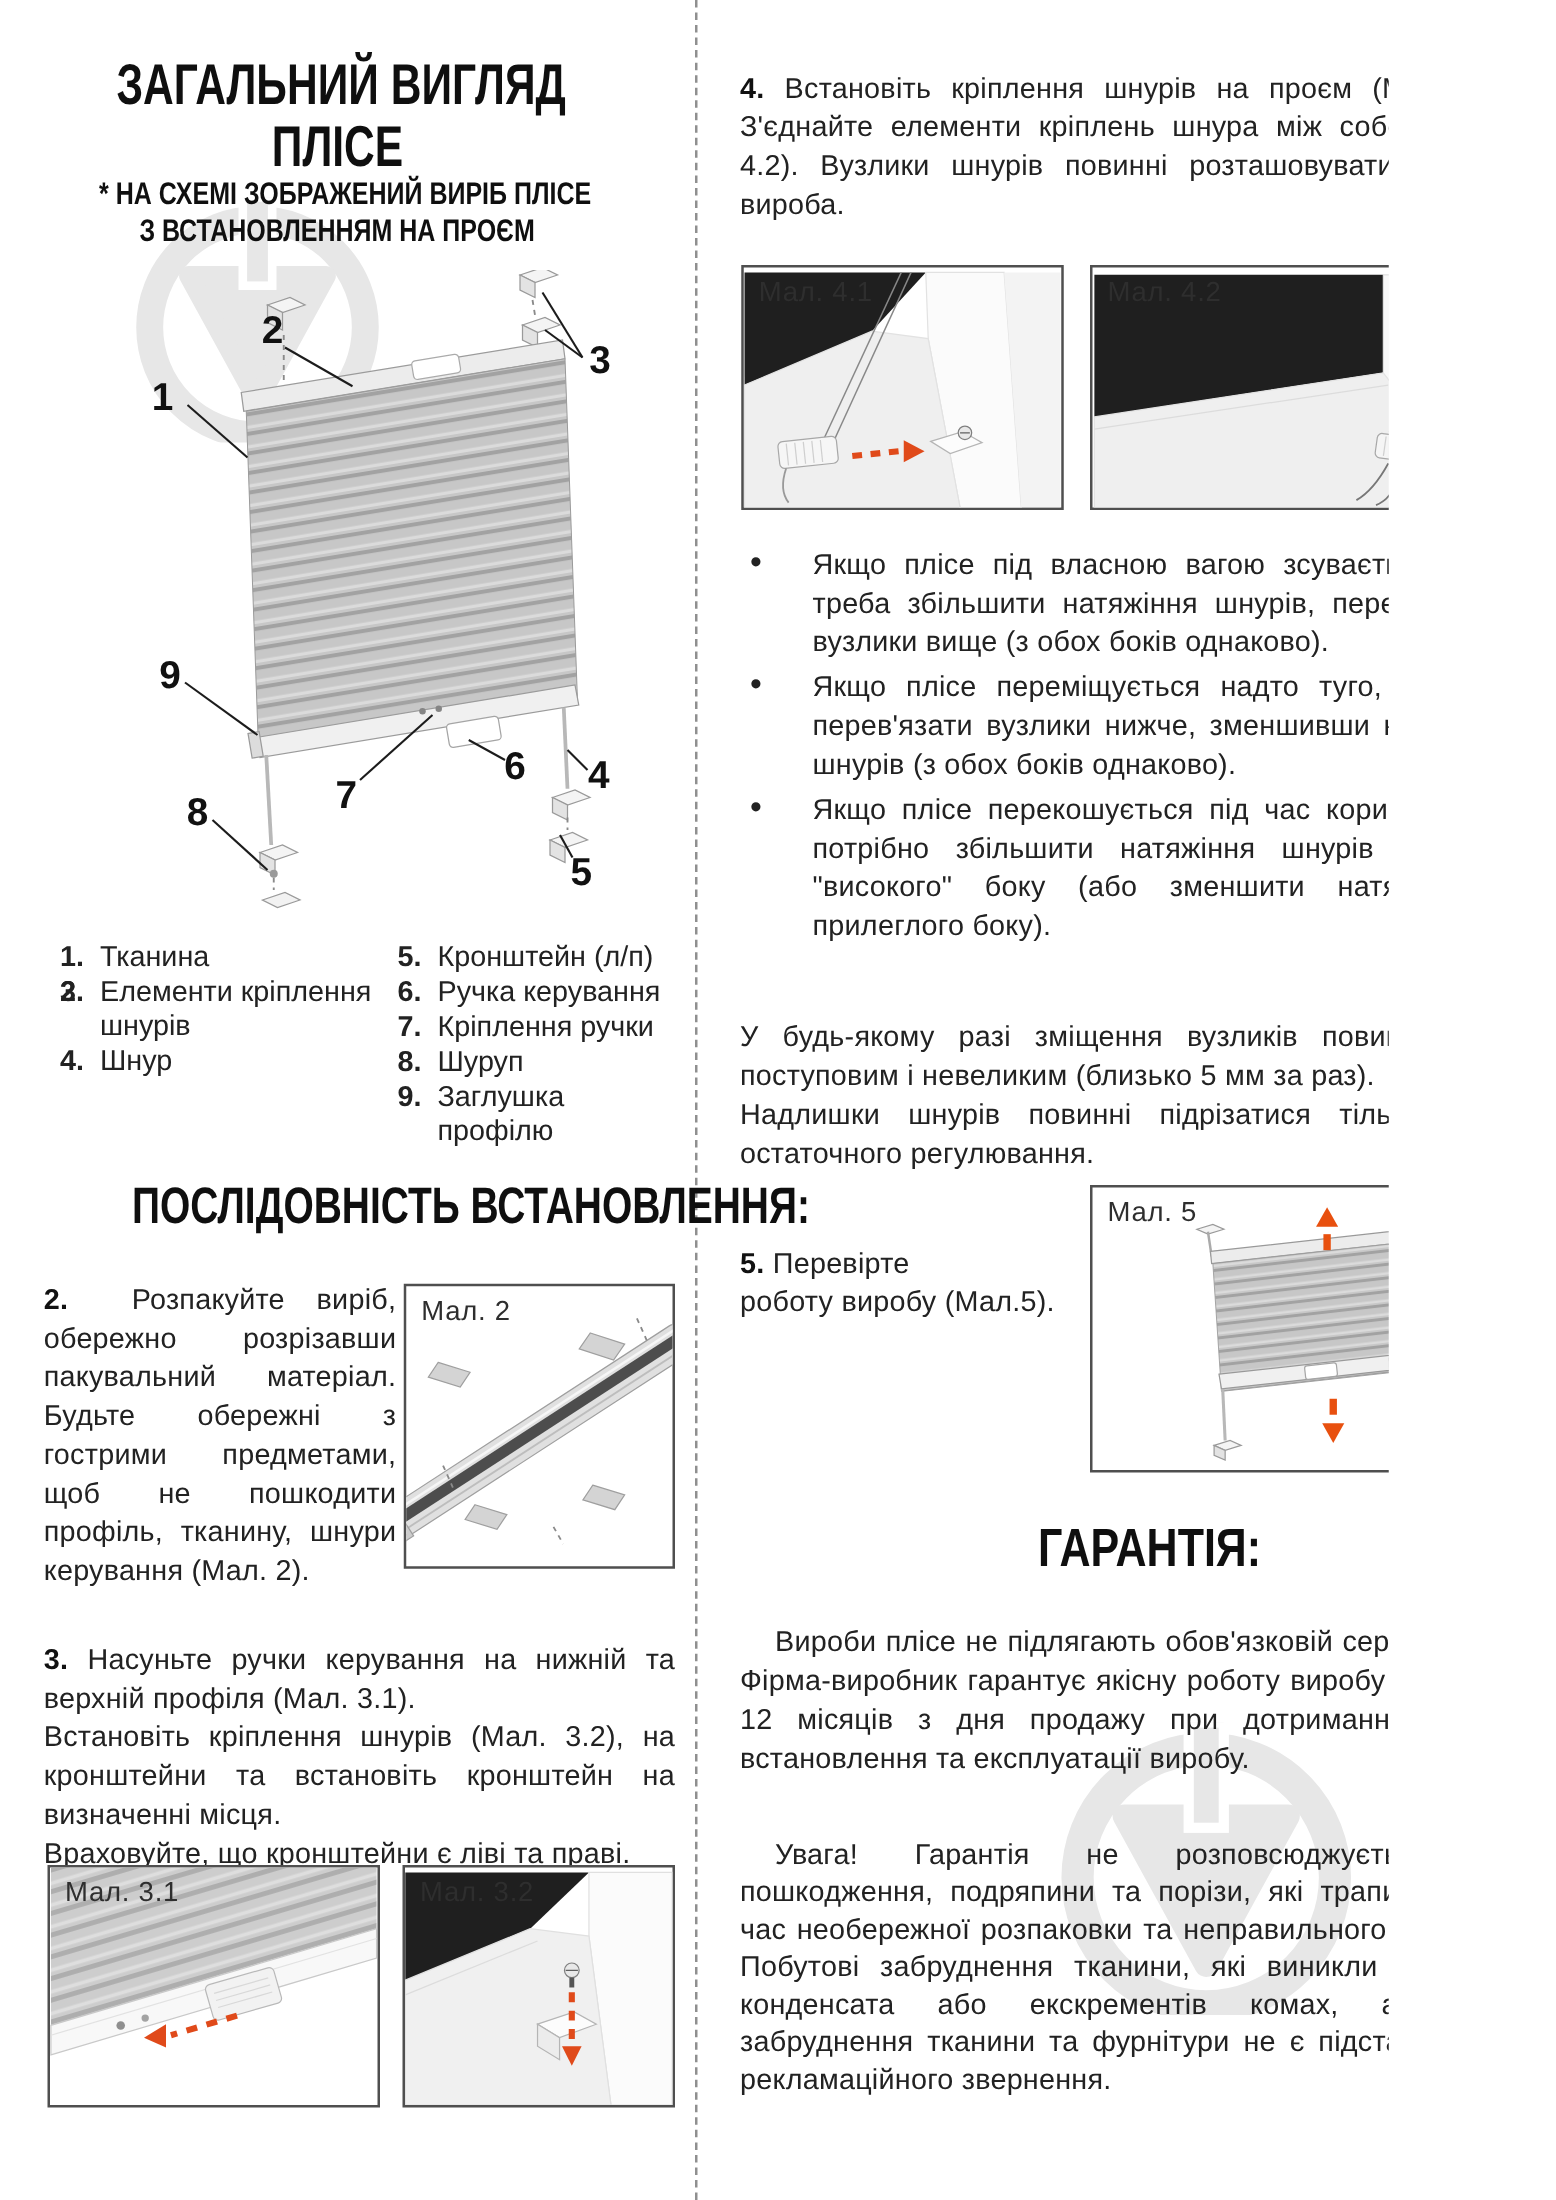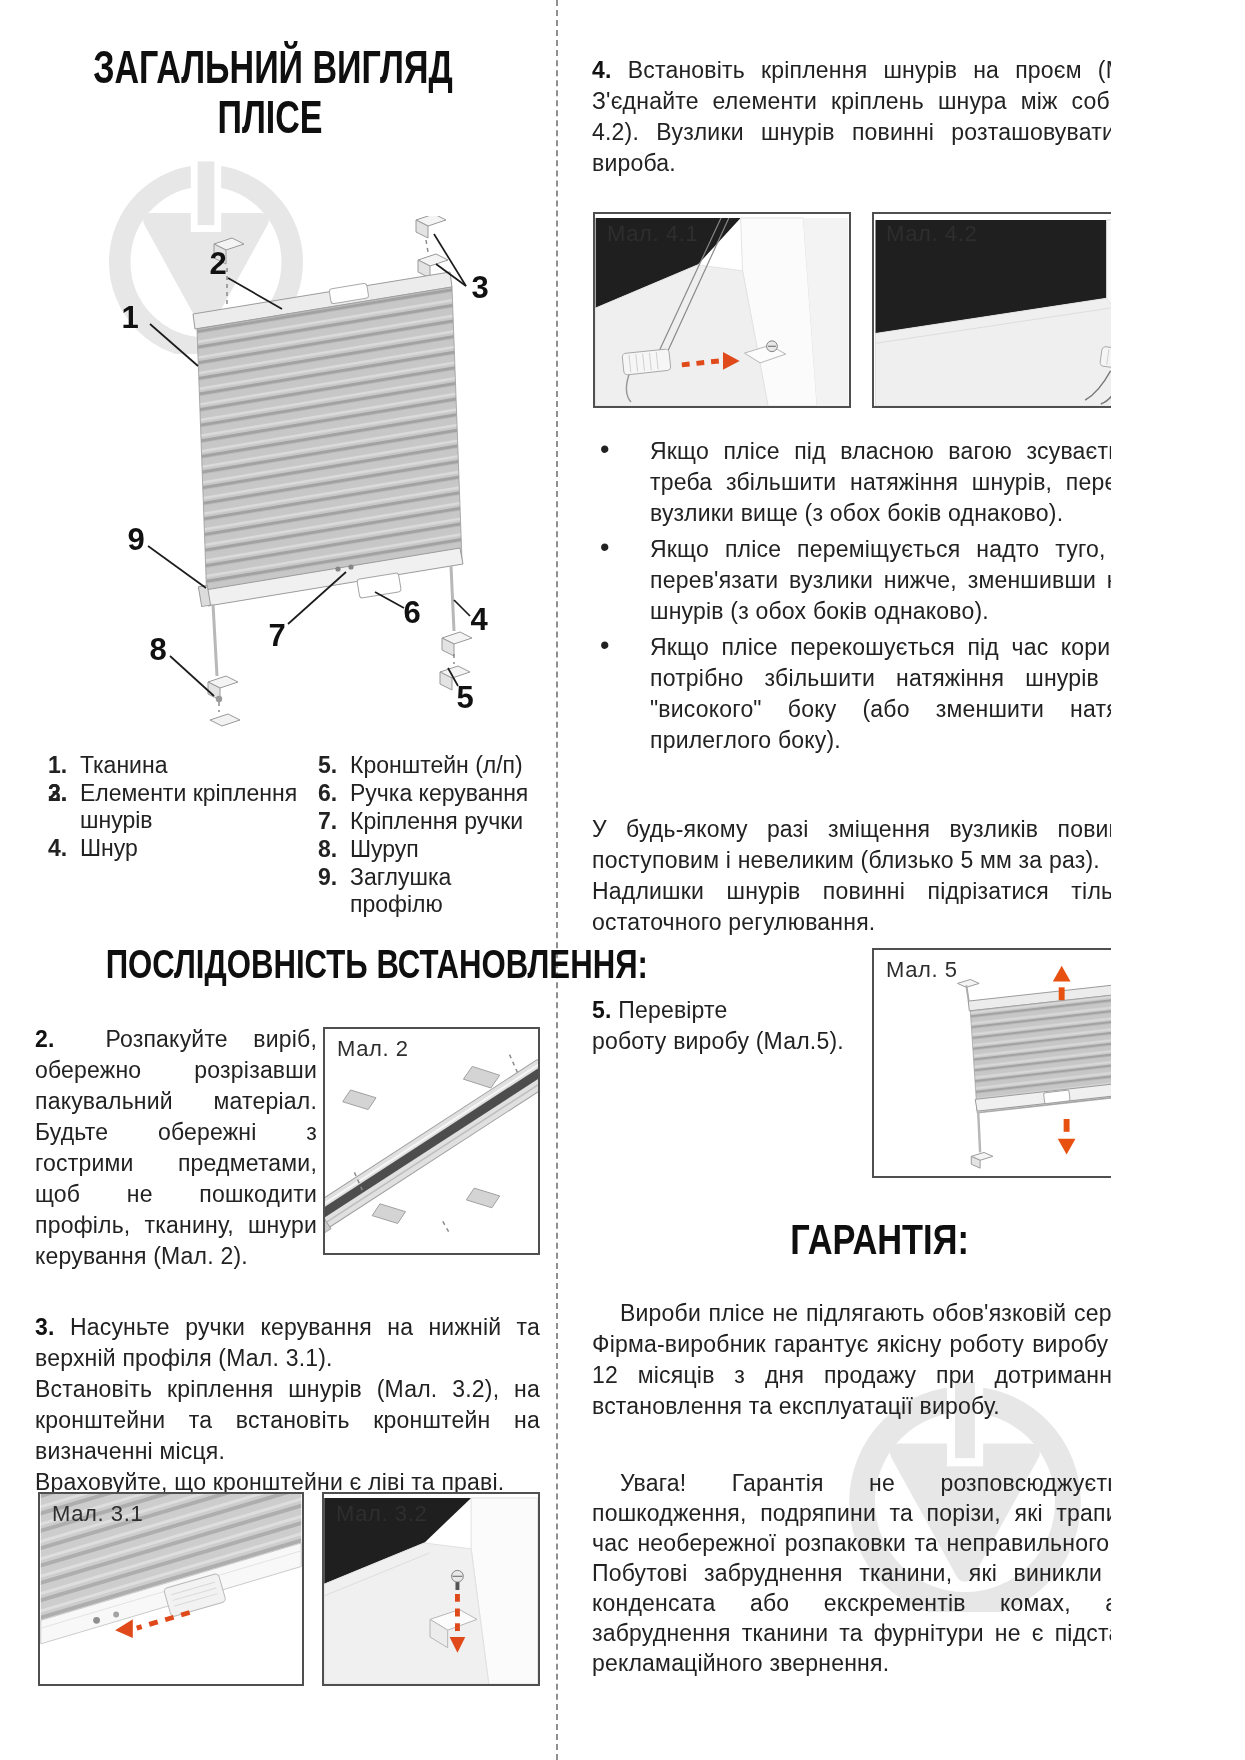--- a/index.html
+++ b/index.html
@@ -52,20 +52,24 @@
     </svg>
   </div>
 
   <div class="divider"></div>
 
   <div class="abs cond-wrap z1" style="left:30px;top:42px;width:480px;">
     <div><span class="cond title-line">ЗАГАЛЬНИЙ ВИГЛЯД</span></div>
     <div><span class="cond title-line">ПЛІСЕ</span></div>
   </div>
 
+  <div class="abs cond-wrap z1" style="left:30px;top:140px;width:480px;">
+    <div><span class="cond subtitle-line">* НА СХЕМІ ЗОБРАЖЕНИЙ ВИРІБ ПЛІСЕ</span></div>
+    <div><span class="cond subtitle-line">З ВСТАНОВЛЕННЯМ НА ПРОЄМ</span></div>
+  </div>
 
   <div class="abs z1" style="left:30px;top:216px;width:510px;height:515px;">
     <svg viewBox="0 0 510 515" width="510" height="515">
       <defs>
         <pattern id="plM" width="12" height="15.5" patternUnits="userSpaceOnUse" patternTransform="rotate(-9.3)">
           <rect width="12" height="15.5" fill="#c7c7c7"></rect>
           <rect width="12" height="3.2" fill="#a2a2a2"></rect>
           <rect y="10.6" width="12" height="2.6" fill="#dbdbdb"></rect>
         </pattern>
       </defs>
@@ -339,21 +343,21 @@
         <path d="M2,6 L2,14 L11,18 L11,10 Z" fill="#e3e3e3" stroke="#9a9a9a"></path>
       </g>
       <polygon points="190,16 181,32 199,32" fill="#E8500F"></polygon>
       <rect x="187" y="38" width="6" height="13" fill="#E8500F"></rect>
       <rect x="192" y="172" width="6" height="13" fill="#E8500F"></rect>
       <polygon points="186,192 204,192 195,208" fill="#E8500F"></polygon>
     </svg>
     <span class="lbl">Мал. 5</span>
   </div>
 
-  <div class="abs cond-wrap z1" style="left:568px;top:1216px;width:623px;">
+  <div class="abs cond-wrap z1" style="left:608px;top:1216px;width:623px;">
     <span class="cond h-warranty">ГАРАНТІЯ:</span>
   </div>
 
   <div class="abs body-text z1" style="left:592px;top:1298px;width:623px;text-indent:28px;">Вироби плісе не підлягають обов'язковій сертифікації. Фірма-виробник гарантує якісну роботу виробу протягом 12 місяців з дня продажу при дотриманні правил встановлення та експлуатації виробу.</div>
 
   <div class="abs body-text z1" style="left:592px;top:1468px;width:623px;text-indent:28px;line-height:30px;">Увага! Гарантія не розповсюджується на пошкодження, подряпини та порізи, які трапилися під час необережної розпаковки та неправильного монтажу. Побутові забруднення тканини, які виникли під дією конденсата або екскрементів комах, а також забруднення тканини та фурнітури не є підставою для рекламаційного звернення.</div>
 
   <div class="pagenum-line"></div>
   <div class="pagenum">2</div>
 

